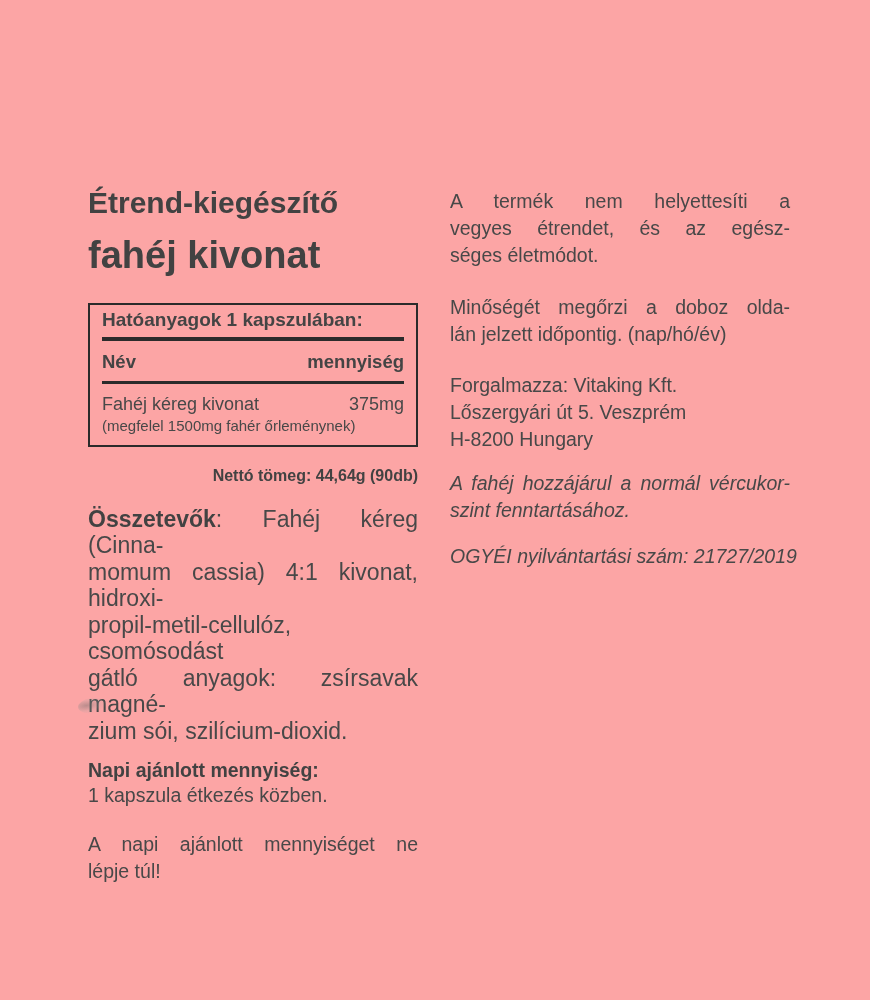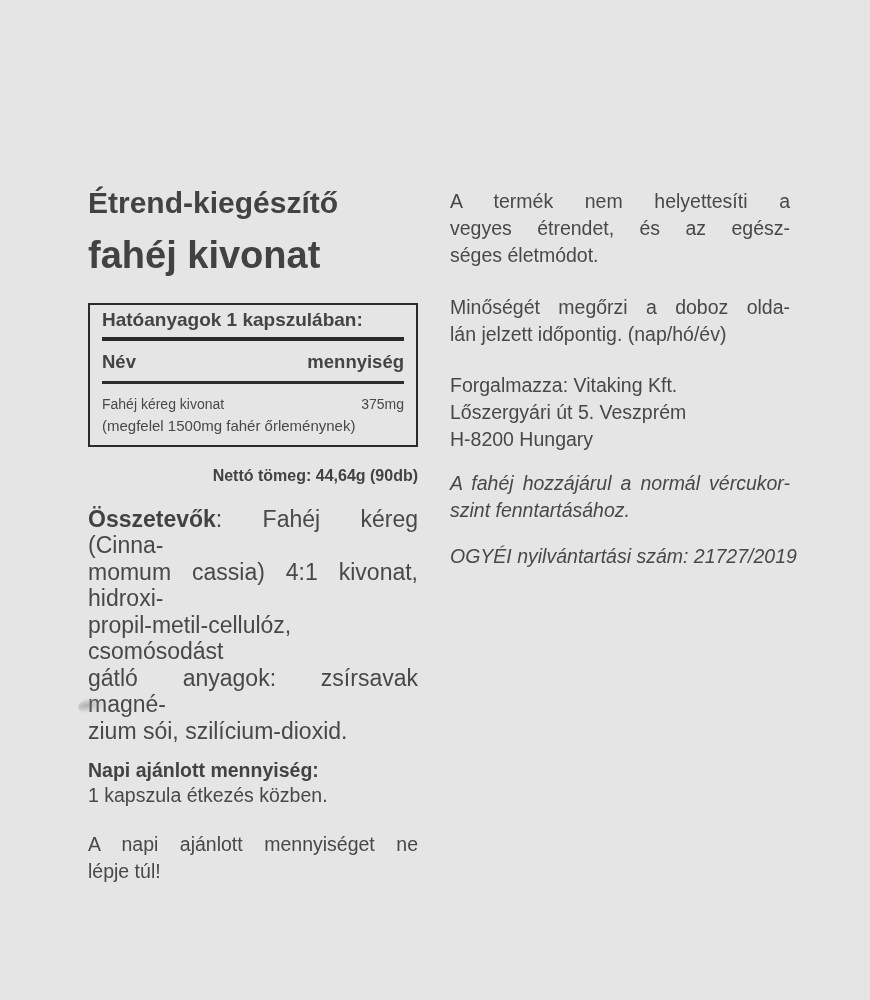--- a/index.html
+++ b/index.html
@@ -12,21 +12,21 @@
     height: 1000px;
     font-family: "Liberation Sans", sans-serif;
     color: #484848;
     position: relative;
     overflow: hidden;
   }
   .label-sheet {
     position: relative;
     width: 870px;
     height: 1000px;
-    background: #e5e5e5;
+    background: #fca5a5;
   }
   .col-left {
     position: absolute;
     left: 88px;
     top: 186px;
     width: 330px;
   }
   .col-right {
     position: absolute;
     left: 450px;
@@ -76,21 +76,21 @@
   }
   .rule-thin {
     height: 2.5px;
     background: #2b2b2b;
     margin-top: 8px;
   }
   .actives-row {
     display: flex;
     justify-content: space-between;
     margin-top: 10px;
-    font-size: 14px;
+    font-size: 18px;
     line-height: 21px;
   }
   .actives-note {
     font-size: 15px;
     line-height: 18px;
     margin-top: 2px;
   }
   .net-weight {
     margin-top: 15px;
     font-size: 16px;

